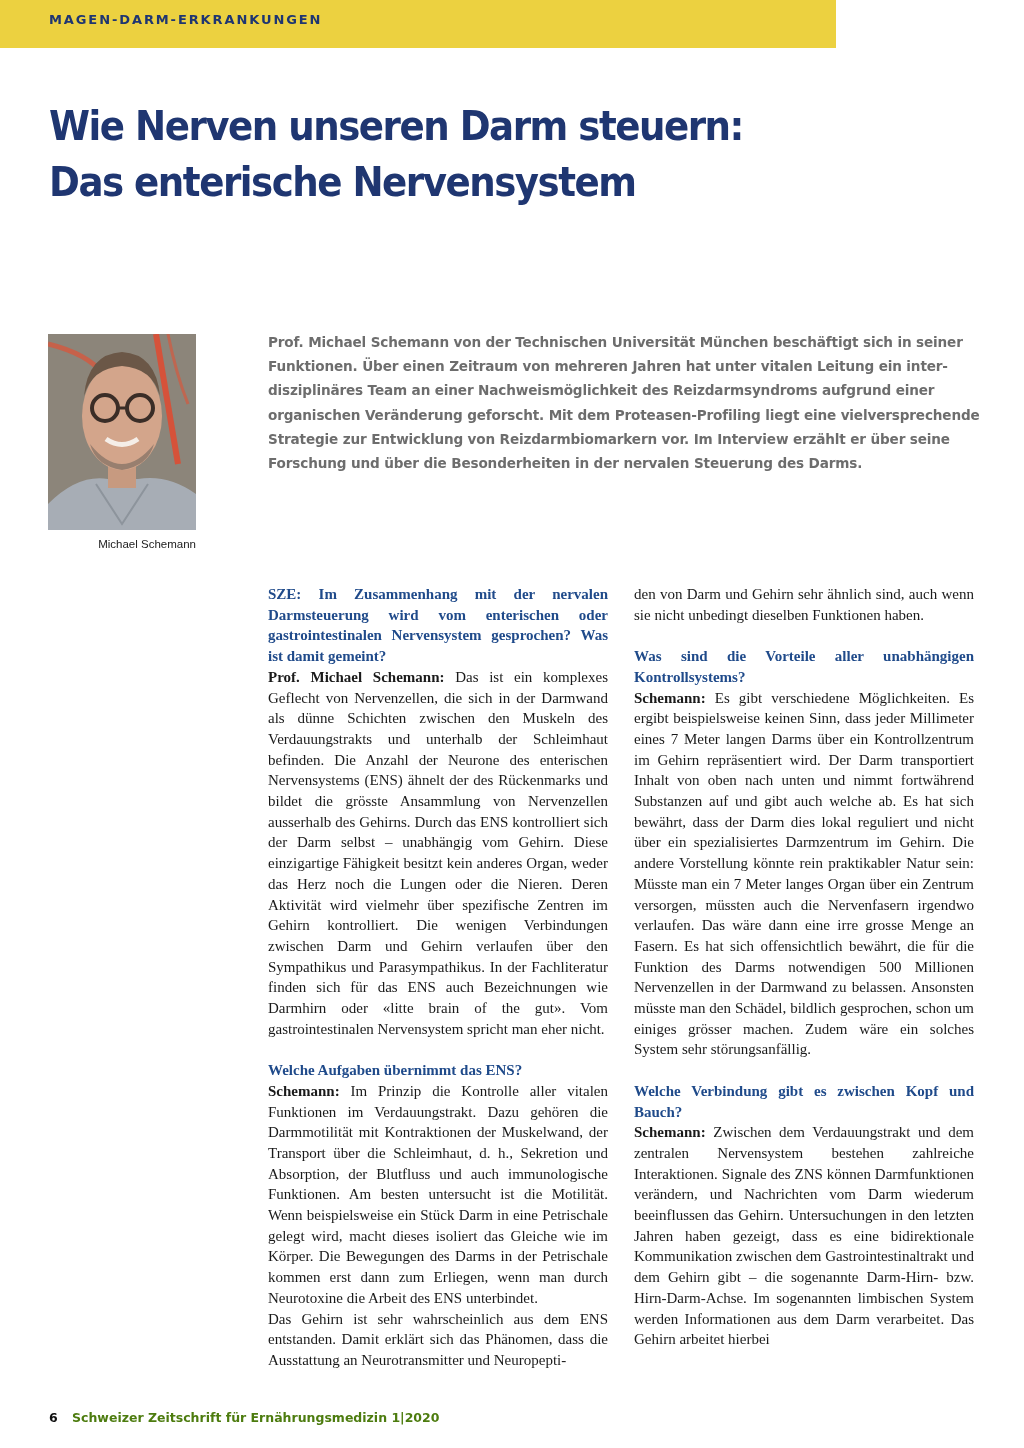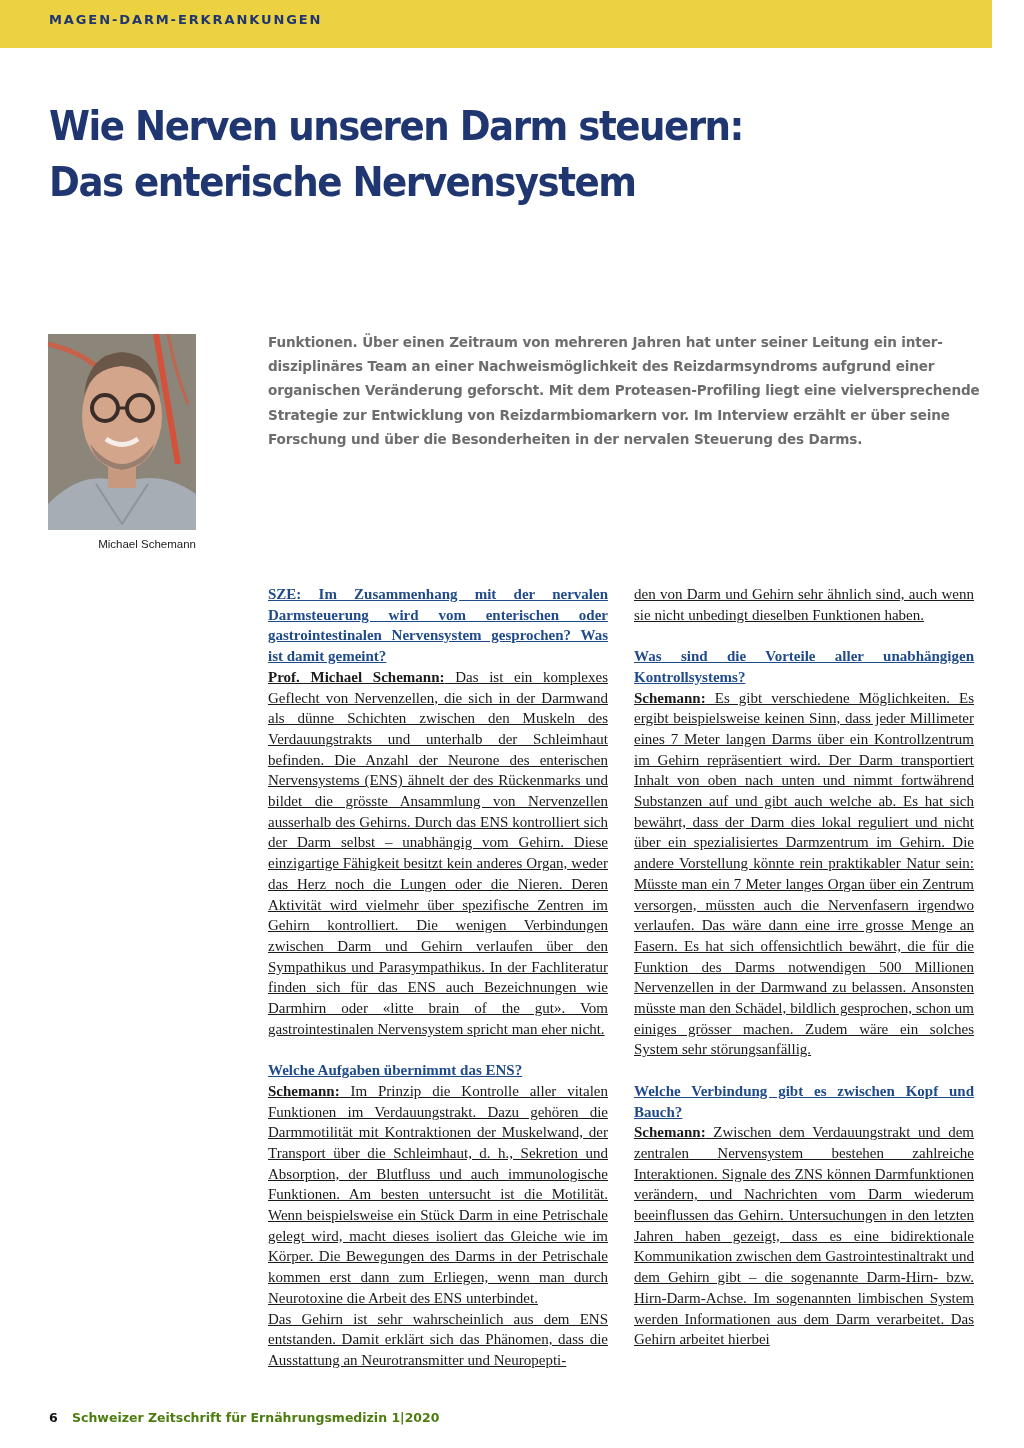--- a/index.html
+++ b/index.html
@@ -3,21 +3,21 @@
 <meta charset="utf-8">
 <style>
   html, body { margin: 0; padding: 0; }
   body {
     width: 1024px; height: 1448px; position: relative; overflow: hidden;
     background: #ffffff;
     font-family: "Liberation Serif", "DejaVu Serif", serif;
     color: #1a1a1a;
   }
   .topbar {
-    position: absolute; left: 0; top: 0; width: 992px; height: 48px;
+    position: absolute; left: 0; top: 0; width: 836px; height: 48px;
     background: #ecd140;
   }
   .topbar .section-label {
     position: absolute; left: 49px; top: 12px;
     font-family: "DejaVu Sans", "Liberation Sans", sans-serif;
     font-weight: bold; font-size: 13px; letter-spacing: 1.9px;
     color: #1f3671;
   }
   .headline {
     position: absolute; left: 49px; top: 98px; width: 900px;
@@ -49,21 +49,21 @@
 
   .col {
     position: absolute; top: 584px; width: 340px;
     font-size: 15px; line-height: 20.7px; color: #1a1a1a;
   }
   .col.left { left: 268px; }
   .col.right { left: 634px; }
   .col .q {
     color: #1f4a8a; font-weight: bold; text-align: justify;
   }
-  .col p { margin: 0; text-align: justify; hyphens: manual; text-decoration: underline; }
+  .col p { margin: 0; text-align: justify; hyphens: manual; }
   .col .gap { height: 20.7px; }
   .col b { font-weight: bold; }
 
   .footer {
     position: absolute; left: 49px; top: 1410px;
     font-family: "DejaVu Sans", "Liberation Sans", sans-serif;
     font-size: 12.5px; font-weight: bold;
   }
   .footer .page-num { color: #111; margin-right: 10px; }
   .footer .journal { color: #4d7c0f; }
@@ -94,21 +94,22 @@
     <path d="M42 110 Q74 150 106 110 Q100 132 74 136 Q48 132 42 110 Z" fill="#8a7668" opacity="0.8"></path>
     <circle cx="57" cy="74" r="13" fill="none" stroke="#3a2d27" stroke-width="4"></circle>
     <circle cx="92" cy="74" r="13" fill="none" stroke="#3a2d27" stroke-width="4"></circle>
     <line x1="70" y1="74" x2="79" y2="74" stroke="#3a2d27" stroke-width="3"></line>
     <path d="M58 105 Q74 116 90 105" stroke="#f5eee8" stroke-width="5" fill="none"></path>
   </svg>
 </div>
 <div class="caption">Michael Schemann</div>
 
 <div class="lead">
-  <div>Funktionen. Über einen Zeitraum von mehreren Jahren hat unter seiner Leitung ein inter-</div>
+  <div>Prof. Michael Schemann von der Technischen Universität München beschäftigt sich in seiner</div>
+  <div>Funktionen. Über einen Zeitraum von mehreren Jahren hat unter vitalen Leitung ein inter-</div>
   <div>disziplinäres Team an einer Nachweismöglichkeit des Reizdarmsyndroms aufgrund einer</div>
   <div>organischen Veränderung geforscht. Mit dem Proteasen-Profiling liegt eine vielversprechende</div>
   <div>Strategie zur Entwicklung von Reizdarmbiomarkern vor. Im Interview erzählt er über seine</div>
   <div>Forschung und über die Besonderheiten in der nervalen Steuerung des Darms.</div>
 </div>
 
 <div class="col left">
   <p class="q">SZE: Im Zusammenhang mit der nervalen Darmsteuerung wird vom enterischen oder gastrointestinalen Nervensystem gesprochen? Was ist damit gemeint?</p>
   <p><b>Prof. Michael Schemann:</b><span> Das ist ein komplexes Geflecht von Nervenzellen, die sich in der Darmwand als dünne Schichten zwischen den Muskeln des Verdauungstrakts und unterhalb der Schleimhaut befinden. Die Anzahl der Neurone des enterischen Nervensystems (ENS) ähnelt der des Rückenmarks und bildet die grösste Ansammlung von Nervenzellen ausserhalb des Gehirns. Durch das ENS kontrolliert sich der Darm selbst – unabhängig vom Gehirn. Diese einzigartige Fähigkeit besitzt kein anderes Organ, weder das Herz noch die Lungen oder die Nieren. Deren Aktivität wird vielmehr über spezifische Zentren im Gehirn kontrolliert. Die wenigen Verbindungen zwischen Darm und Gehirn verlaufen über den Sympathikus und Parasympathikus. In der Fachliteratur finden sich für das ENS auch Bezeichnungen wie Darmhirn oder «litte brain of the gut». Vom gastrointestinalen Nervensystem spricht man eher nicht.</span></p>
   <div class="gap"></div>

